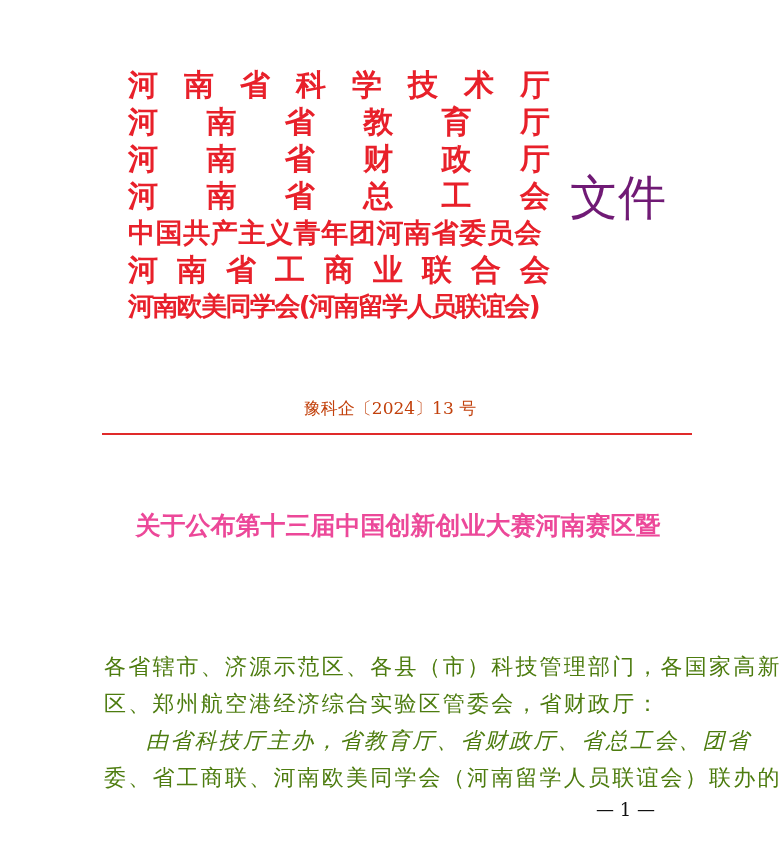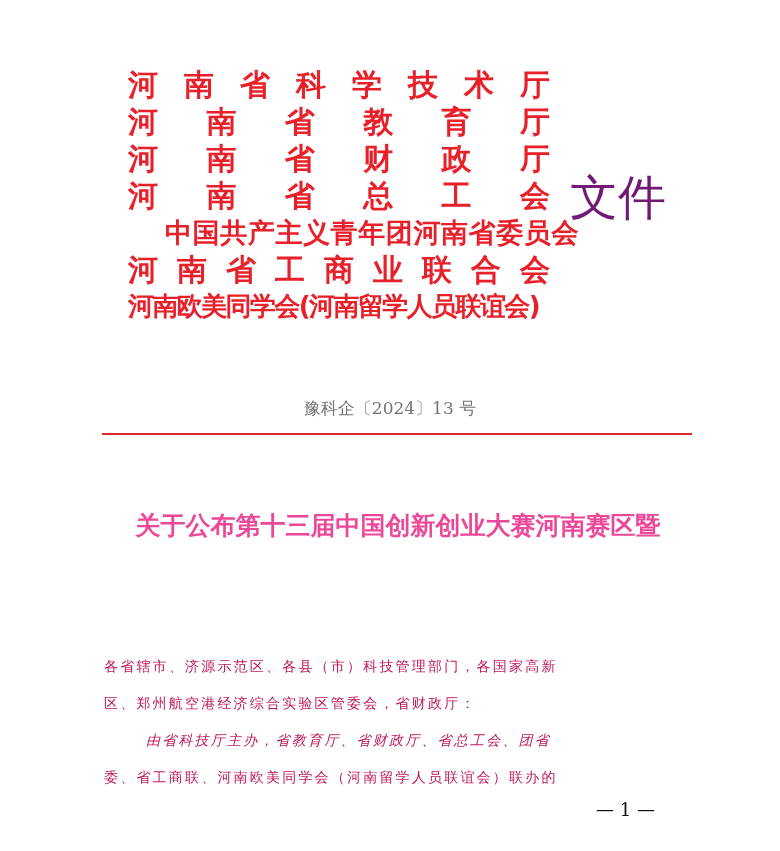--- a/index.html
+++ b/index.html
@@ -48,21 +48,21 @@
     letter-spacing: 0px;
   }
   .doc-number {
     position: absolute;
     left: 0;
     width: 780px;
     top: 396px;
     text-align: center;
     font-size: 17px;
     line-height: 24px;
-    color: #737373;
+    color: #c2410c;
     font-family: "DejaVu Serif", "Liberation Serif", serif;
   }
   .red-rule {
     position: absolute;
     left: 102px;
     width: 590px;
     top: 433px;
     height: 2px;
     background: #e02a2a;
   }
@@ -77,23 +77,23 @@
     line-height: 43px;
     color: #ec4899;
     font-family: "DejaVu Sans", "Liberation Sans", sans-serif;
   }
   .title div { white-space: nowrap; }
   .body-text {
     position: absolute;
     left: 104px;
     width: 590px;
     top: 648px;
-    font-size: 14px;
+    font-size: 22px;
     line-height: 37px;
-    color: #be185d;
+    color: #4d7c0f;
     font-family: "DejaVu Serif", "Liberation Serif", serif;
     letter-spacing: 2.2px;
   }
   .body-text div { white-space: nowrap; }
   .body-text .indent { padding-left: 42px; font-style: italic; }
   .page-number {
     position: absolute;
     left: 596px;
     top: 798px;
     font-size: 18px;
@@ -136,21 +136,21 @@
       <span class="ch">厅</span>
     </div>
     <div class="issuer-row">
       <span class="ch">河</span>
       <span class="ch">南</span>
       <span class="ch">省</span>
       <span class="ch">总</span>
       <span class="ch">工</span>
       <span class="ch">会</span>
     </div>
-    <div class="issuer-row compact" style="letter-spacing:0.6px;margin-left:37px;">中国共产主义青年团河南省委员会</div>
+    <div class="issuer-row compact" style="letter-spacing:0.6px;">中国共产主义青年团河南省委员会</div>
     <div class="issuer-row">
       <span class="ch">河</span>
       <span class="ch">南</span>
       <span class="ch">省</span>
       <span class="ch">工</span>
       <span class="ch">商</span>
       <span class="ch">业</span>
       <span class="ch">联</span>
       <span class="ch">合</span>
       <span class="ch">会</span>

